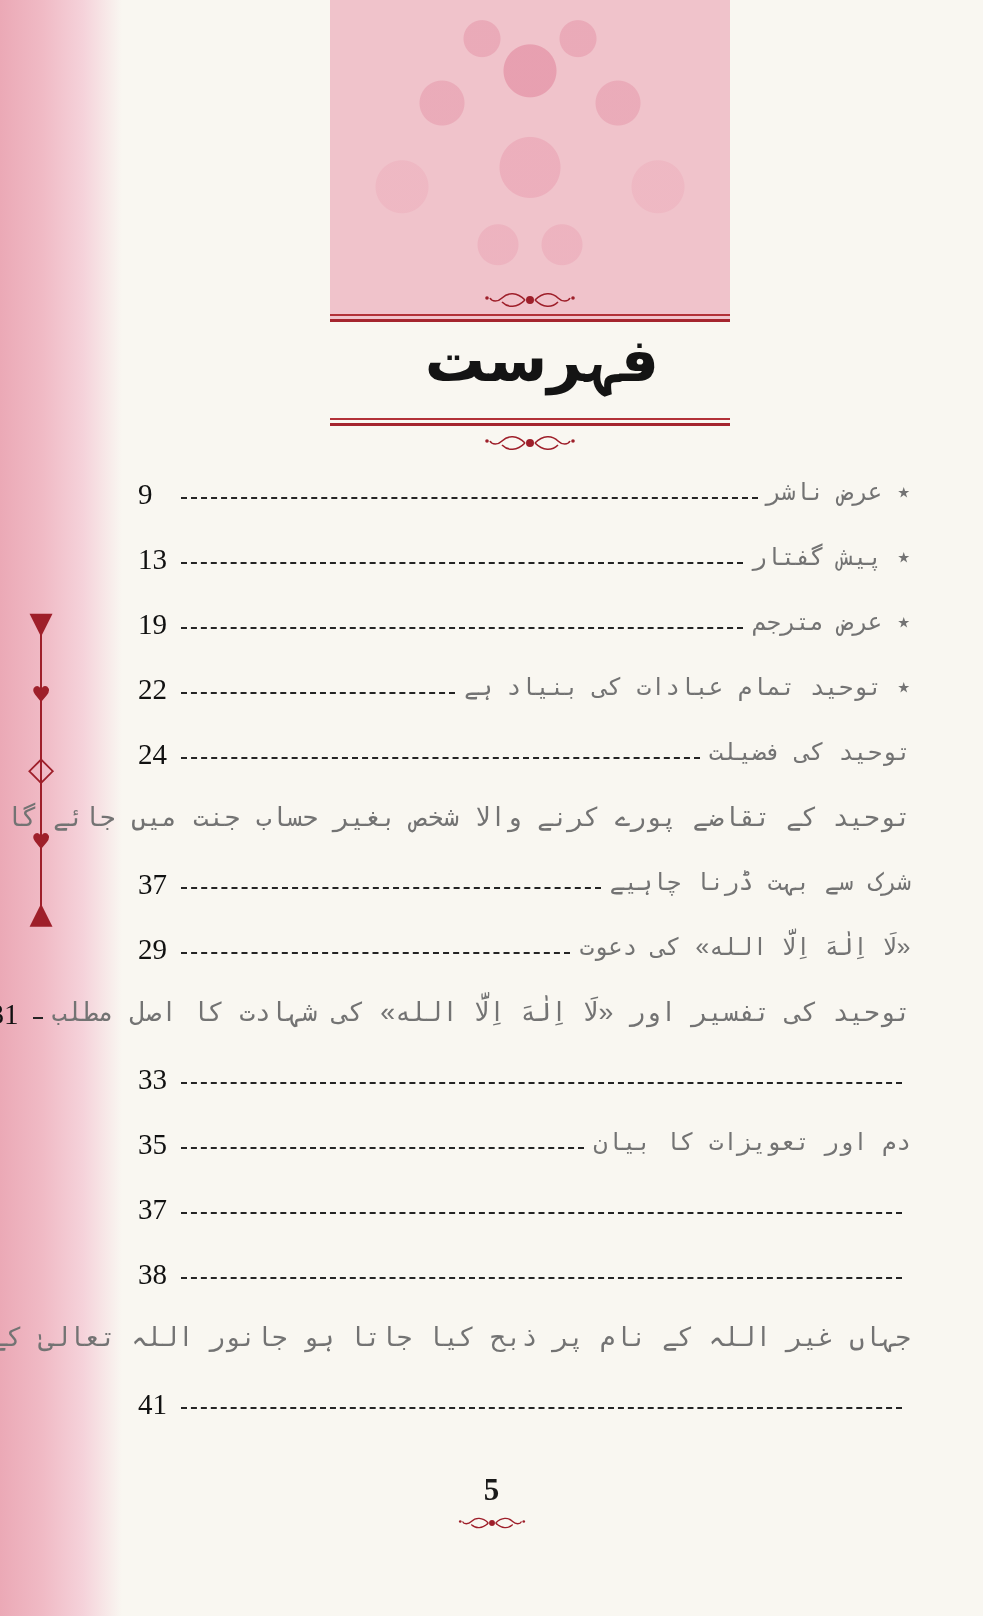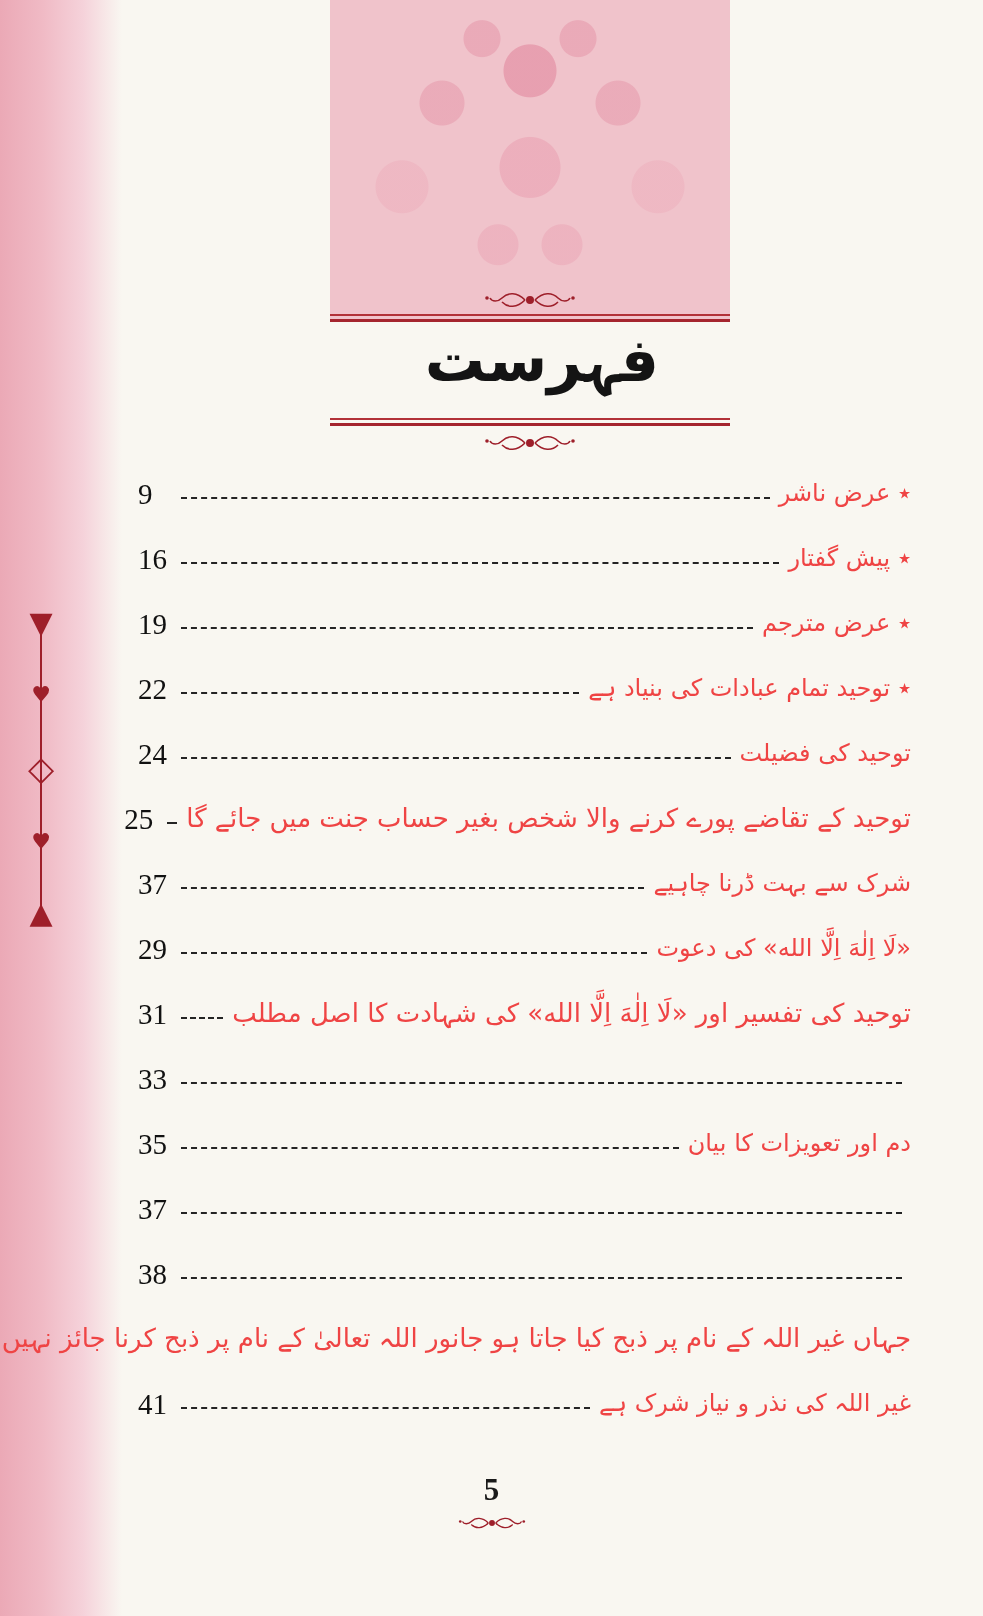--- a/index.html
+++ b/index.html
@@ -65,21 +65,21 @@
   .title-rule .orn{display:block;margin:4px auto 0;}
 
   
   .toc{
     position:absolute;top:460px;left:138px;right:72px;
   }
   .toc-row{
     display:flex;align-items:center;height:65px;
   }
   .toc-title{
-    white-space:nowrap;font-size:24px;color:#ef4444;flex:0 0 auto;
+    white-space:nowrap;font-size:24px;color:#737373;flex:0 0 auto;font-family:Liberation Mono, monospace;
   }
   .toc-title.small{font-size:26px;}
   .leader{
     flex:1 1 auto;min-width:10px;height:0;
     border-bottom:2px dashed #242424;
     margin:0 9px;position:relative;top:5px;
   }
   .toc-page{
     flex:0 0 auto;min-width:34px;text-align:left;
     font-family:"Liberation Serif", serif;font-size:29px;color:#111;
@@ -153,21 +153,21 @@
 
     <div class="toc-row">
       <span class="toc-title">٭ عرض ناشر</span>
       <span class="leader"></span>
       <span class="toc-page">9</span>
     </div>
 
     <div class="toc-row">
       <span class="toc-title">٭ پیش گفتار</span>
       <span class="leader"></span>
-      <span class="toc-page">16</span>
+      <span class="toc-page">13</span>
     </div>
 
     <div class="toc-row">
       <span class="toc-title">٭ عرض مترجم</span>
       <span class="leader"></span>
       <span class="toc-page">19</span>
     </div>
 
     <div class="toc-row">
       <span class="toc-title">٭ توحید تمام عبادات کی بنیاد ہے</span>
@@ -226,21 +226,20 @@
       <span class="toc-page">38</span>
     </div>
 
     <div class="toc-row">
       <span class="toc-title small">جہاں غیر اللہ کے نام پر ذبح کیا جاتا ہو جانور اللہ تعالیٰ کے نام پر ذبح کرنا جائز نہیں</span>
       <span class="leader"></span>
       <span class="toc-page">60</span>
     </div>
 
     <div class="toc-row">
-      <span class="toc-title">غیر اللہ کی نذر و نیاز شرک ہے</span>
       <span class="leader"></span>
       <span class="toc-page">41</span>
     </div>
 
   </div>
 
   <div class="footer">
     <div class="page-number">5</div>
     <svg class="orn" width="96" height="20" viewBox="0 0 130 26">
       <g stroke="#9e1f2a" fill="none" stroke-width="1.8">

